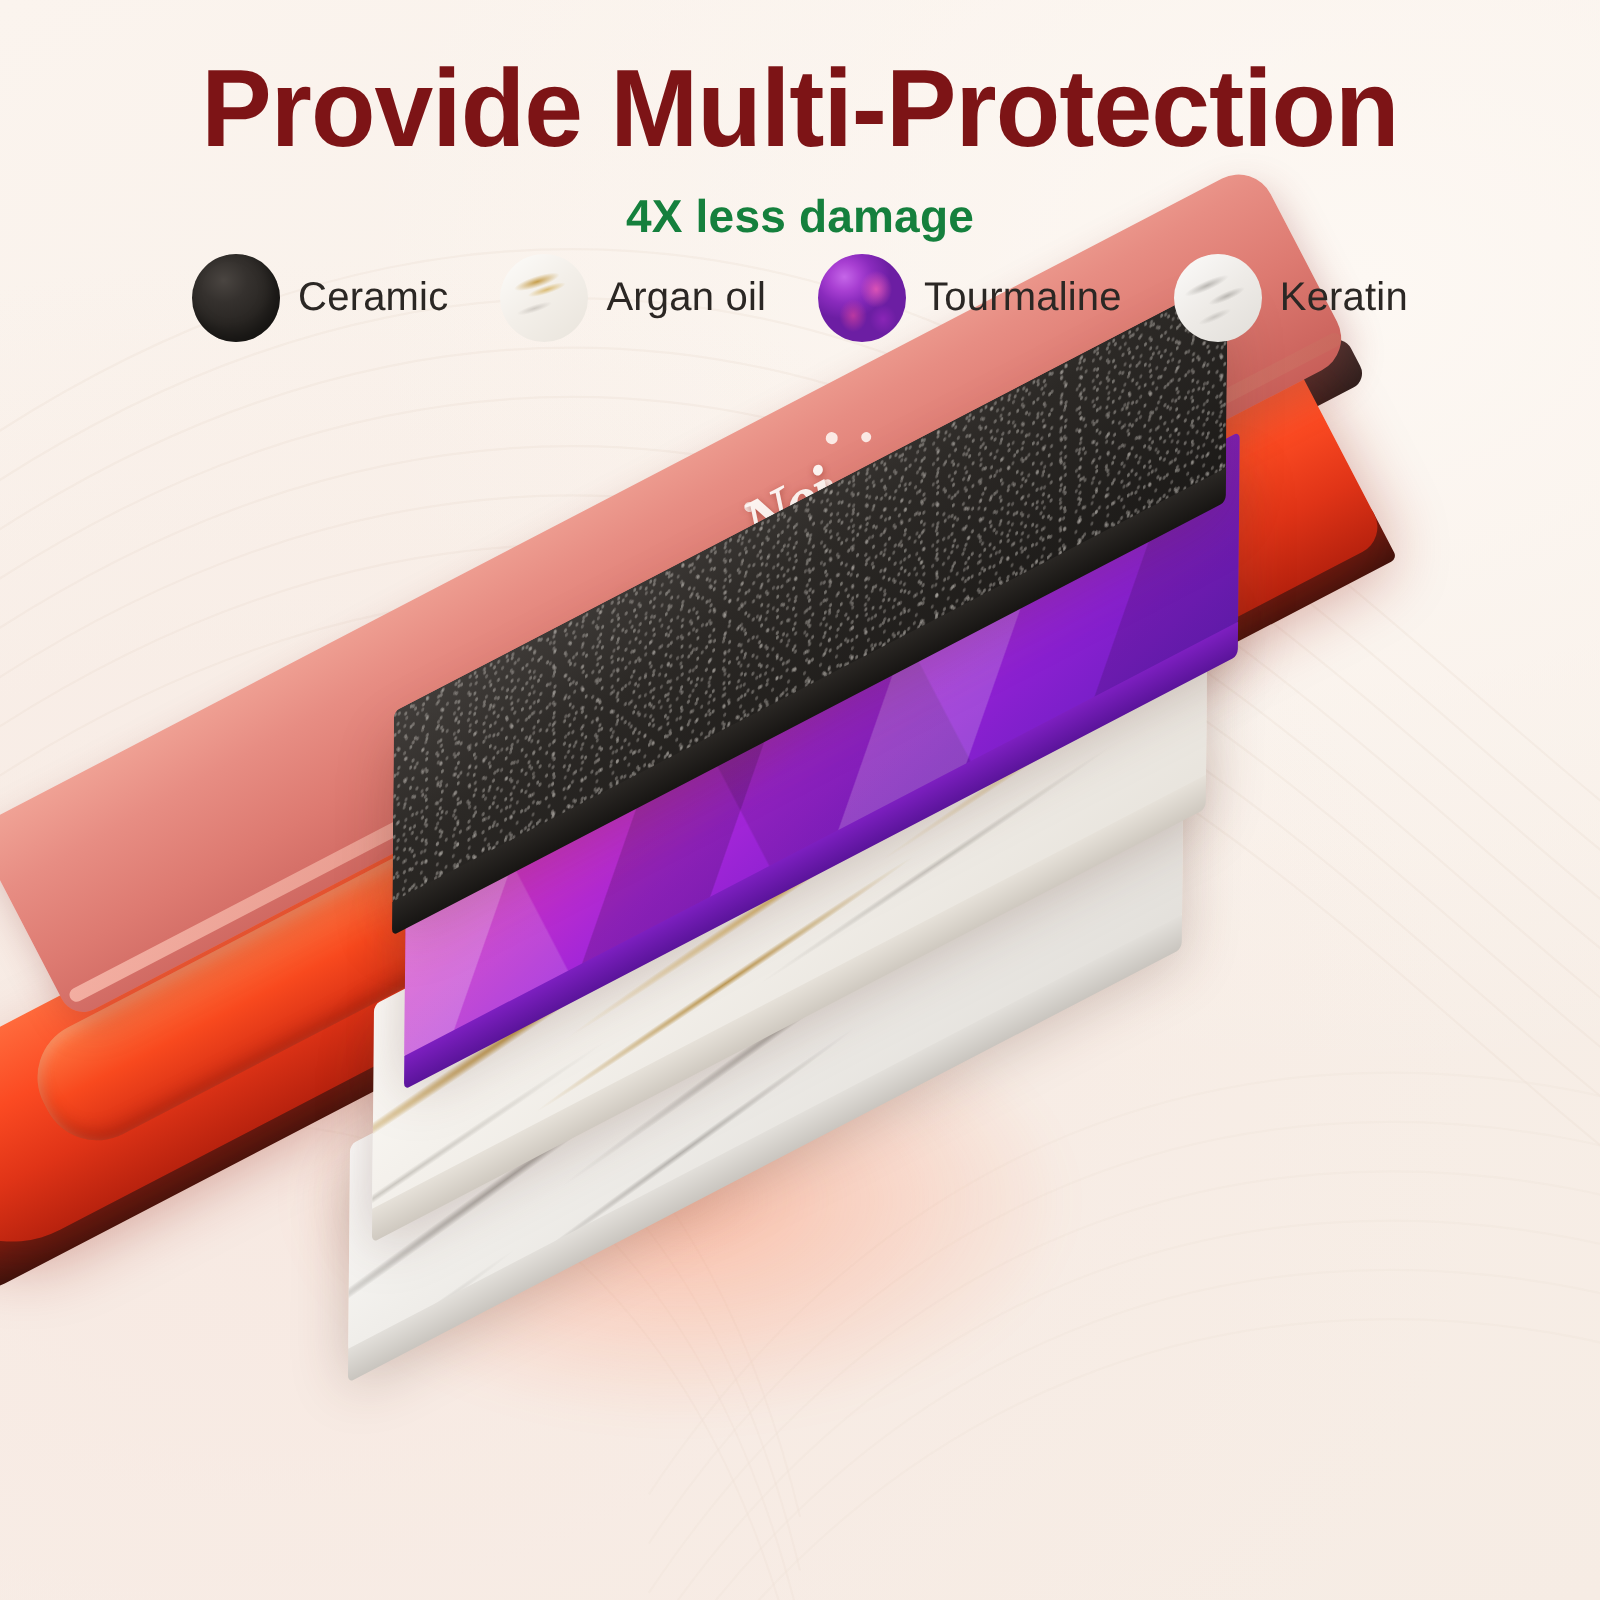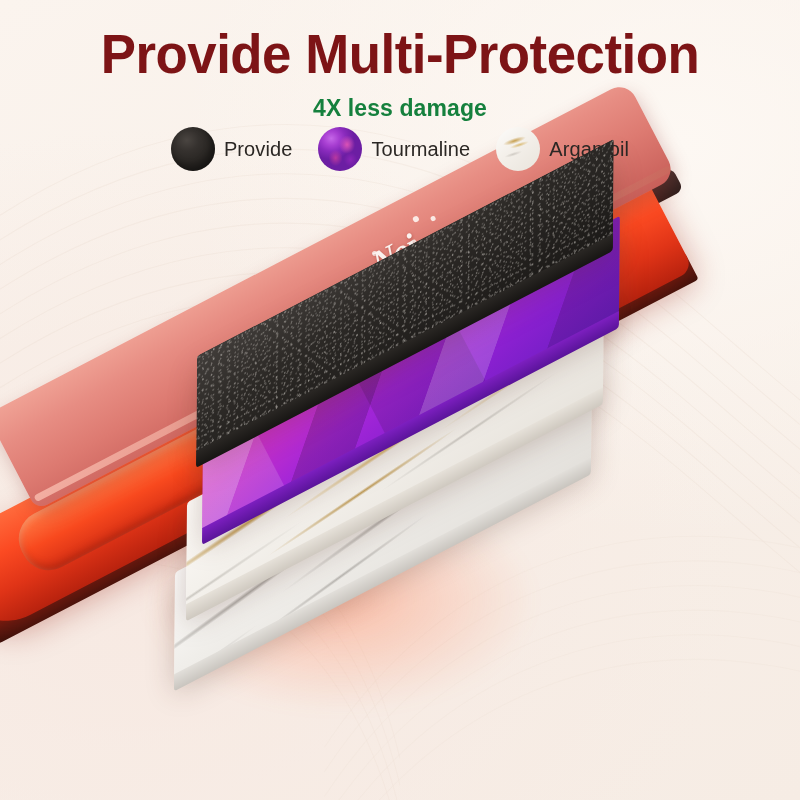--- a/index.html
+++ b/index.html
@@ -422,29 +422,33 @@
   </div>
 
   <div class="header">
     <h1 class="headline">Provide Multi-Protection</h1>
     <p class="subhead">4X less damage</p>
   </div>
 
   <div class="badges">
     <div class="badge">
       <span class="badge-dot dot-ceramic"></span>
-      <span class="badge-label">Provide</span>
+      <span class="badge-label">Ceramic</span>
+    </div>
+    <div class="badge">
+      <span class="badge-dot dot-argan"></span>
+      <span class="badge-label">Argan oil</span>
     </div>
     <div class="badge">
       <span class="badge-dot dot-tourmaline"></span>
       <span class="badge-label">Tourmaline</span>
     </div>
     <div class="badge">
-      <span class="badge-dot dot-argan"></span>
-      <span class="badge-label">Argan oil</span>
+      <span class="badge-dot dot-keratin"></span>
+      <span class="badge-label">Keratin</span>
     </div>
   </div>
 
 
   <div class="scene">
 
     <div class="glow-warm"></div>
 
     <div class="device">
       <div class="body-lower">

